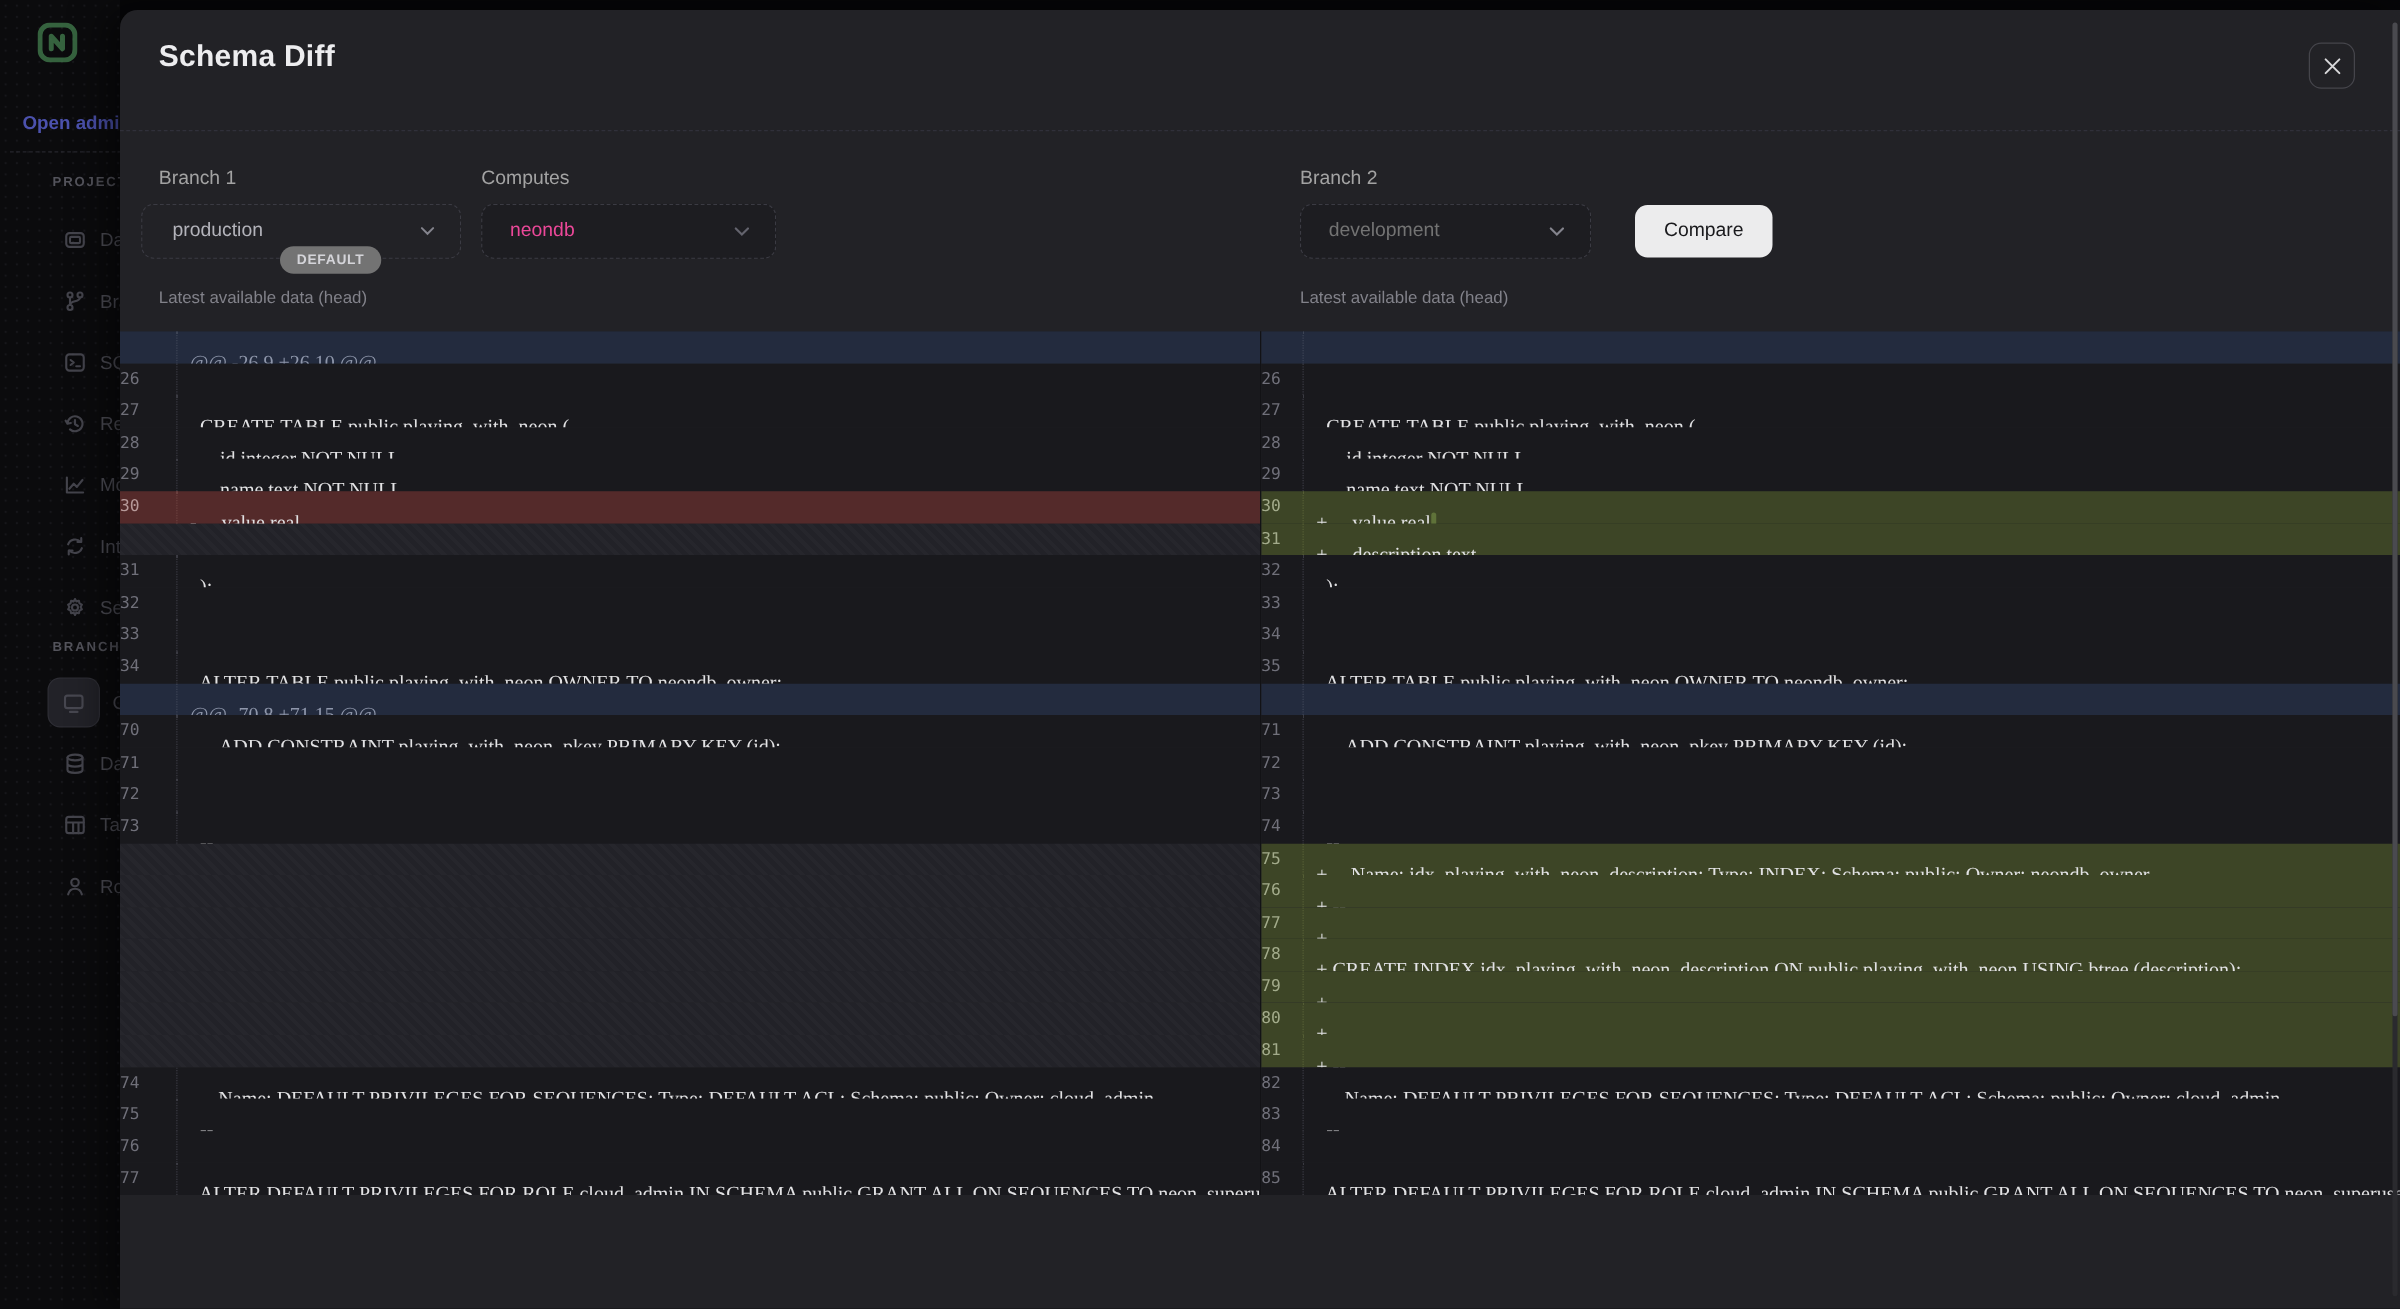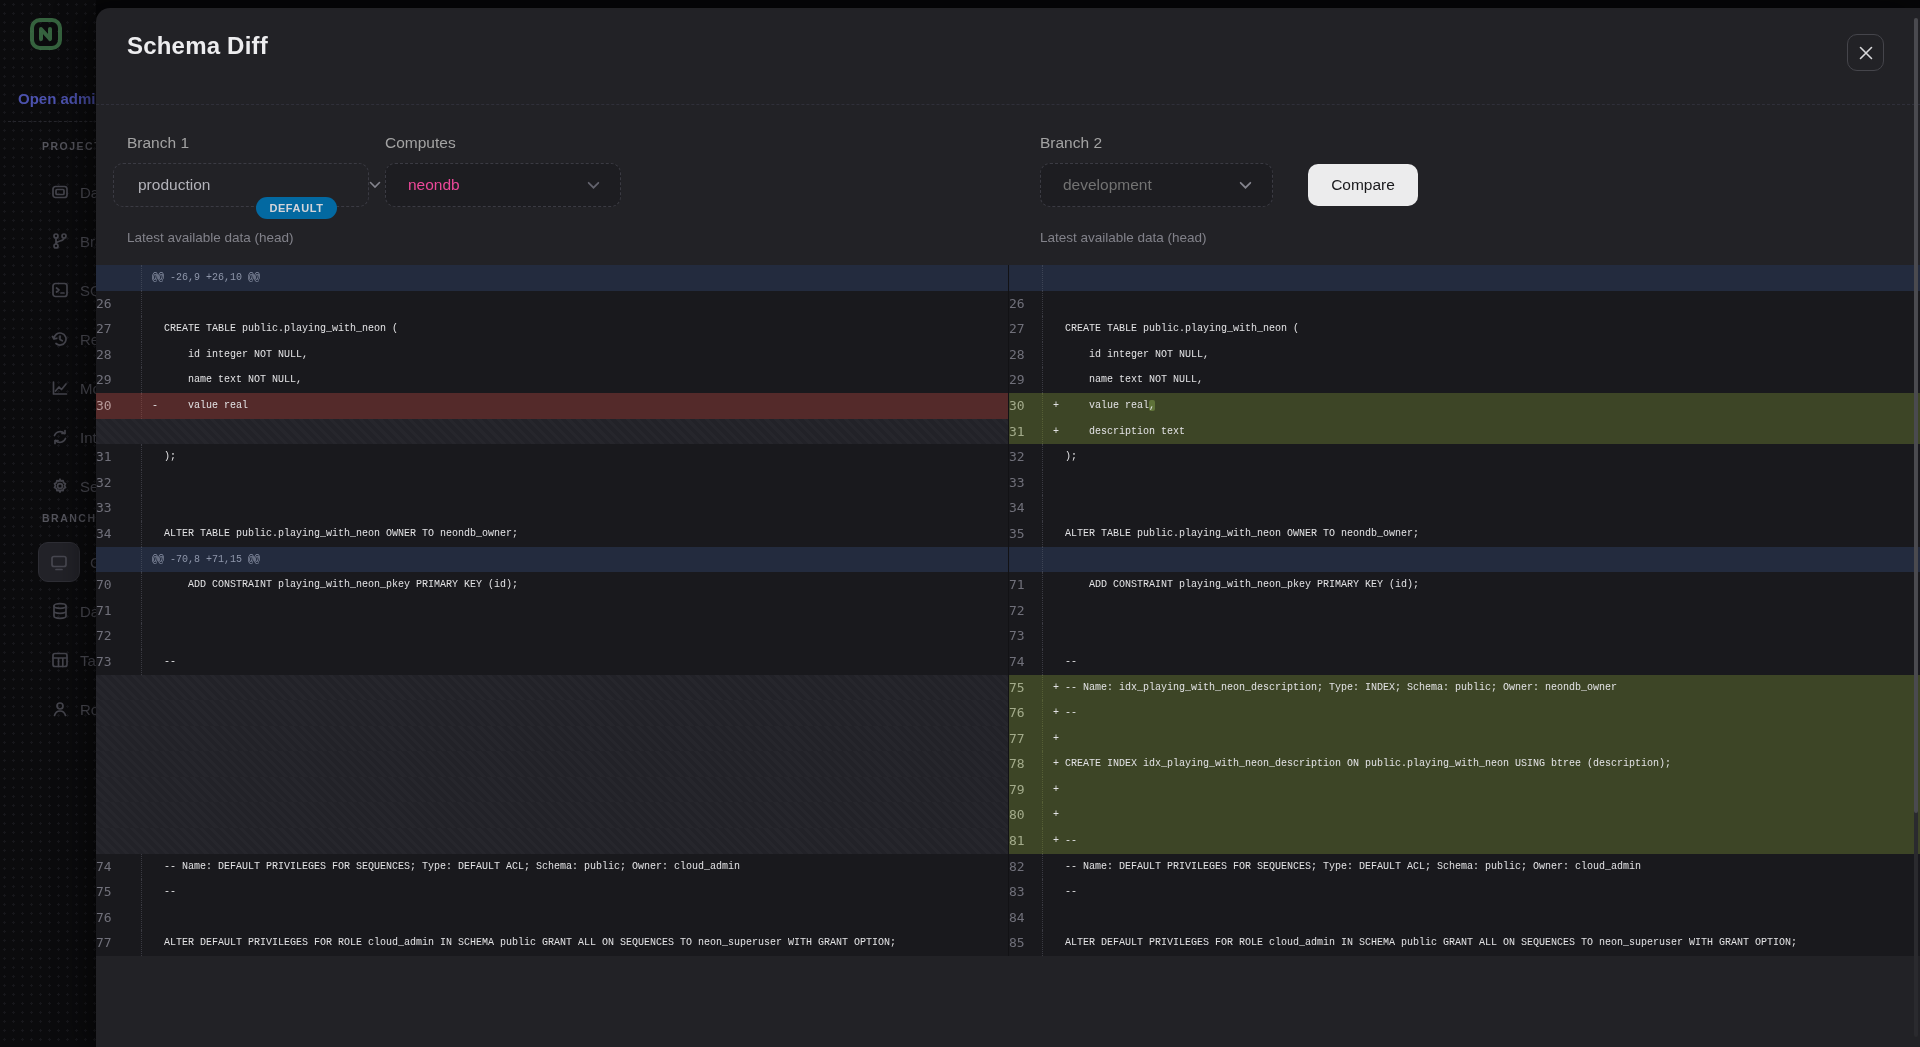--- a/index.html
+++ b/index.html
@@ -34,43 +34,43 @@
     border-radius:10px; border:1px solid #45454b; background:transparent; display:flex;
     align-items:center; justify-content:center; cursor:pointer; }
   .header-divider { position:absolute; left:0; right:0; top:96px; border-top:1px dashed #30303a; }
 
   .ctl-label { position:absolute; font-size:15.5px; color:#a3a3a3; }
   .caption { position:absolute; font-size:13.5px; color:#82828a; }
 
   .select { position:absolute; height:44px; border-radius:10px; border:1px dashed #3b3b43;
     display:flex; align-items:center; cursor:pointer; font-size:15.5px; }
   .select .chev { margin-left:auto; }
-  .sel-ghost { background:transparent; padding:0 20px 0 24px; color:#b3b3ba;gap:32px; }
+  .sel-ghost { background:transparent; padding:0 20px 0 24px; color:#b3b3ba; }
   .sel-dark { background:#1d1d21; padding:0 20px 0 22px; }
   .sel-disabled { color:#ec4899; }
   .sel-active { color:#737373; font-weight:500; }
-  .badge { margin-left:14px; background:#0369a1; color:#d4d4d9; font-size:11px;
+  .badge { margin-left:14px; background:#737373; color:#d4d4d9; font-size:11px;
     font-weight:700; letter-spacing:.6px; padding:5px 13px; border-radius:999px;margin-top:45px; }
   .compare-btn { position:absolute; left:1212px; top:156px; width:110px; height:42px;
     border-radius:10px; background:#ececed; color:#19191c; font-size:15.5px; font-weight:500;
     border:none; display:flex; align-items:center; justify-content:center; cursor:pointer;
     font-family:"Liberation Sans", sans-serif; }
 
   
   .diff { position:absolute; left:0; top:257px; width:1824px; display:flex; }
   .pane { width:912px; overflow:hidden; }
   .pane-right { border-left:1px solid #121215; }
   .drow { height:25.6px; display:flex; background:#19191d; overflow:hidden; }
   .gut { flex:0 0 46px; text-align:left; padding-right:12px;
     font-family:"DejaVu Sans Mono", monospace; font-size:13px; line-height:25.6px;
     color:#70707a; border-right:1px dotted #3a3a42; }
   .pane-right .gut { flex-basis:34px; padding-right:9px; }
   .code { flex:1; overflow:hidden; white-space:pre; padding-left:10px;
-    font-family:Liberation Mono, monospace; font-size:10px; line-height:25.6px;
-    color:#e2e2e4; }
+    font-family:Liberation Serif, serif; font-size:16px; line-height:25.6px;
+    color:#e2e2e4;margin-top:13px; }
   .drow.hunk { background:#232b3e; }
   .drow.hunk .code { color:#8f97ab; }
   .drow.hunk .gut { border-right-color:#3d4455; }
   .drow.removed { background:#542a2a; }
   .drow.removed .gut { color:#b79a9a; border-right-color:#6b403f; }
   .drow.added { background:#3d4526; }
   .drow.added .gut { color:#a3ab8b; border-right-color:#555e35; }
   .drow.filler { background:#222228;
     background-image:repeating-linear-gradient(45deg, rgba(255,255,255,.018) 0 3px, transparent 3px 7px); }
   .code .hl { background:#5f7239; border-radius:2px; }

